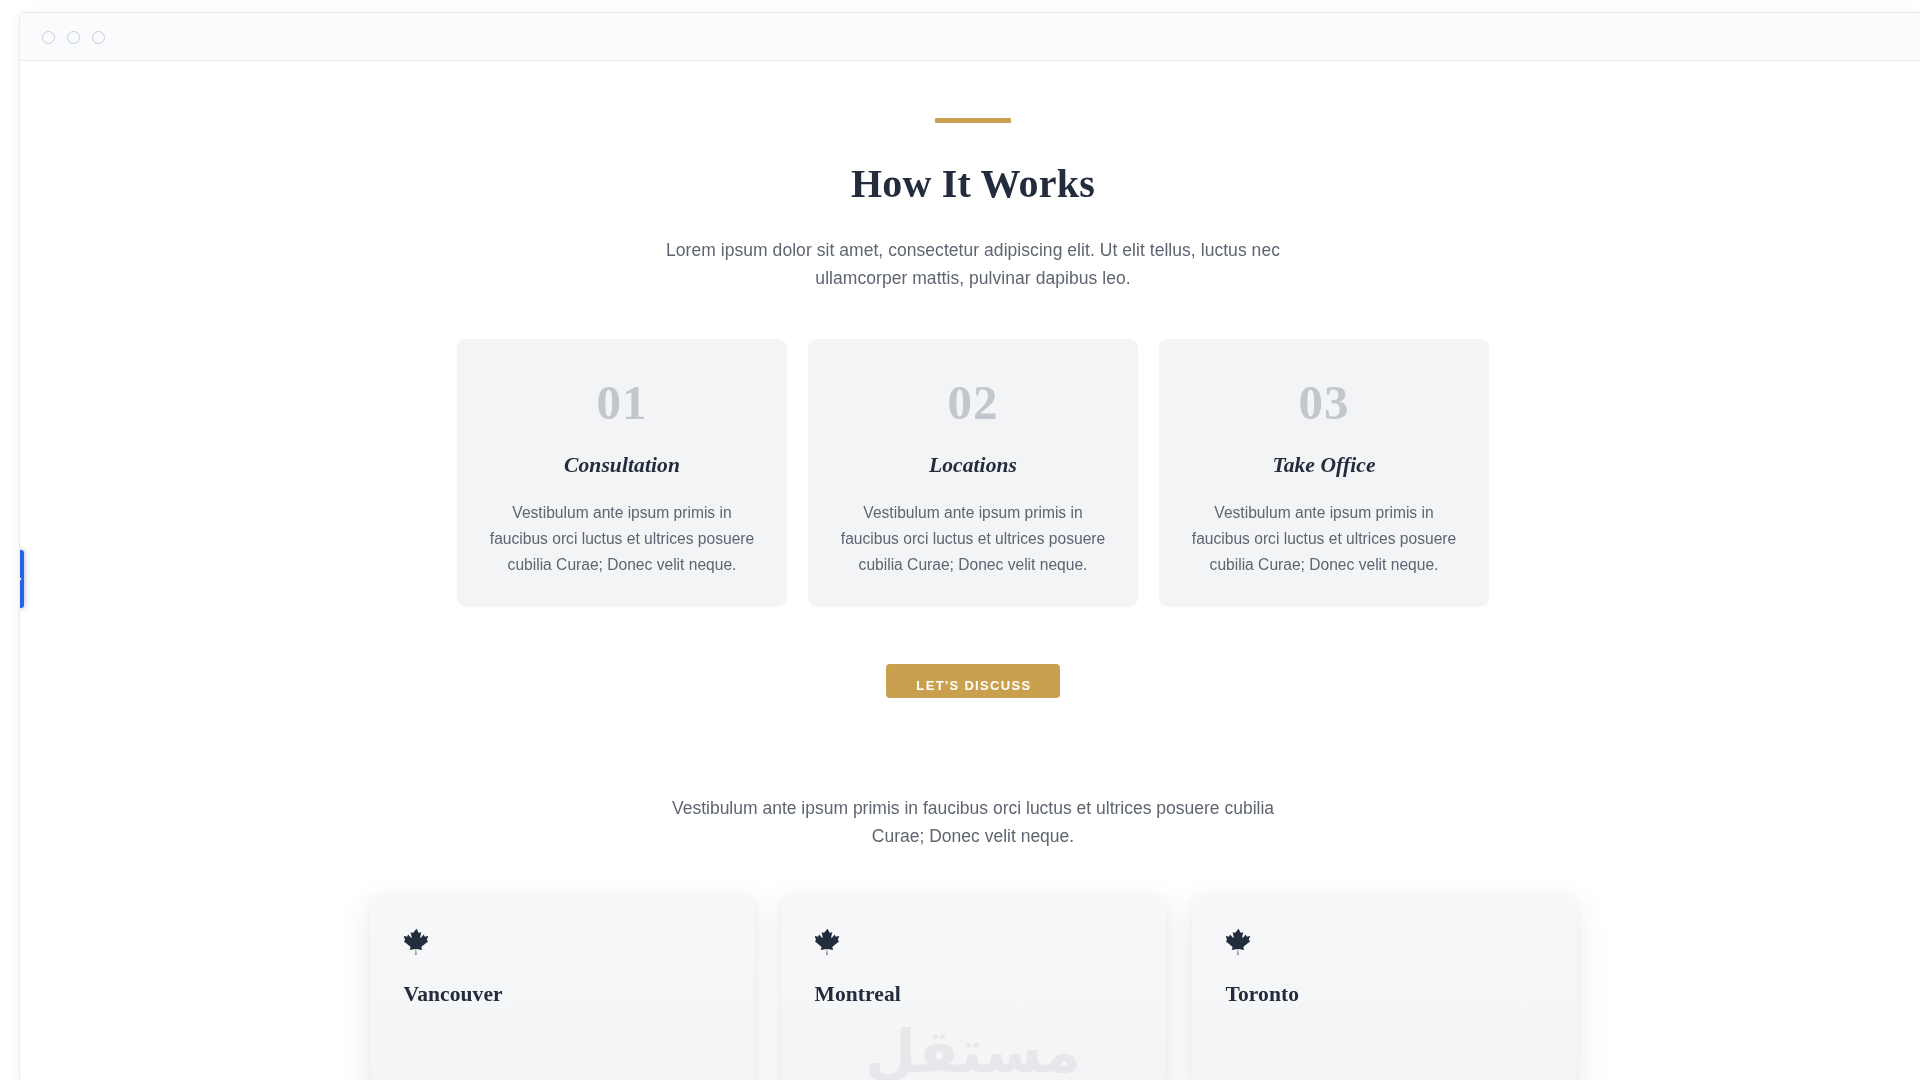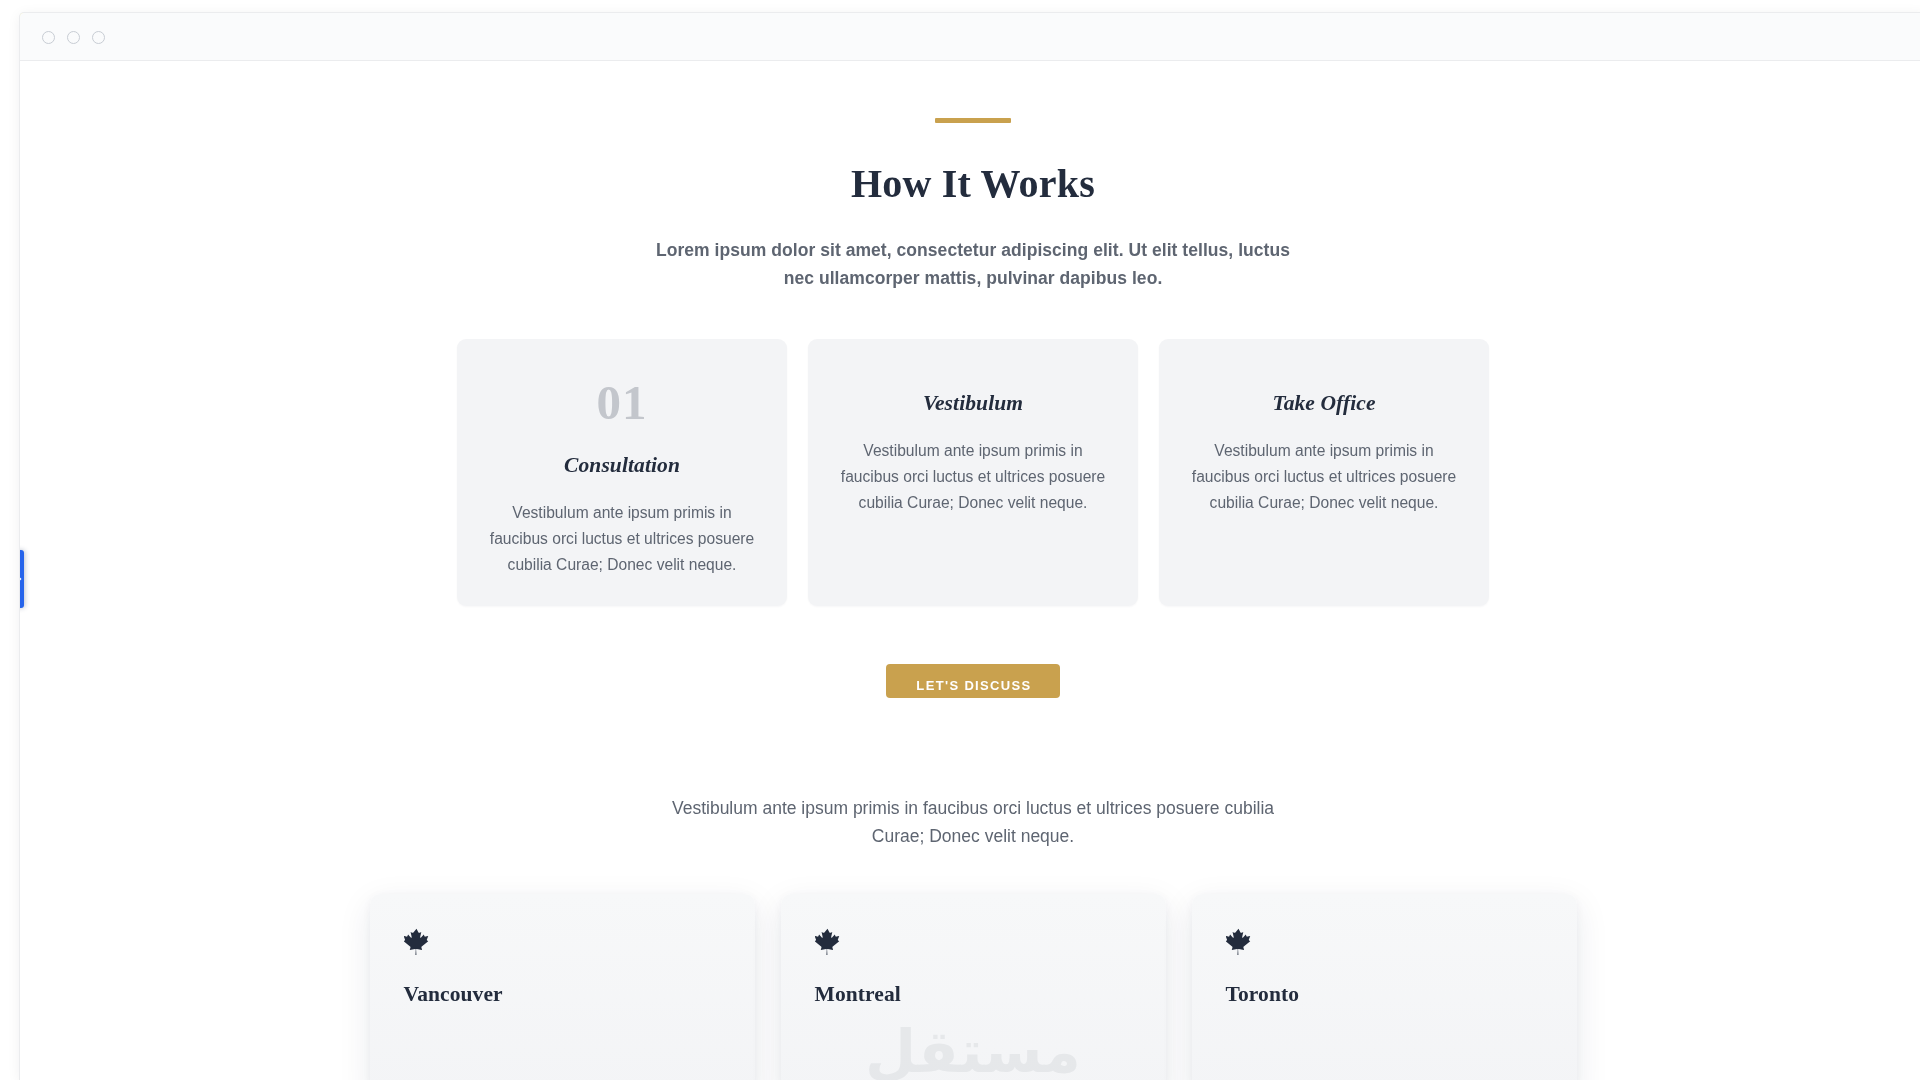--- a/index.html
+++ b/index.html
@@ -109,21 +109,20 @@
   }
 
   .section-sub {
     font-family: "Liberation Sans", sans-serif;
     font-size: 17.5px;
     line-height: 1.62;
     color: #5e6571;
     max-width: 640px;
     margin: 28px auto 0;
     letter-spacing: 0.05px;
-    font-weight: bold;
   }
 
   
   .steps-row {
     display: flex;
     justify-content: center;
     gap: 21px;
     margin-top: 46px;
   }
   .step-card {
@@ -278,25 +277,27 @@
 
         <div class="steps-row">
 
           <div class="step-card">
             <div class="step-number">01</div>
             <div class="step-title">Consultation</div>
             <div class="step-desc">Vestibulum ante ipsum primis in faucibus orci luctus et ultrices posuere cubilia Curae; Donec velit neque.</div>
           </div>
 
           <div class="step-card">
-            <div class="step-title">Vestibulum</div>
+            <div class="step-number">02</div>
+            <div class="step-title">Locations</div>
             <div class="step-desc">Vestibulum ante ipsum primis in faucibus orci luctus et ultrices posuere cubilia Curae; Donec velit neque.</div>
           </div>
 
           <div class="step-card">
+            <div class="step-number">03</div>
             <div class="step-title">Take Office</div>
             <div class="step-desc">Vestibulum ante ipsum primis in faucibus orci luctus et ultrices posuere cubilia Curae; Donec velit neque.</div>
           </div>
 
         </div>
 
         <div class="cta-wrap">
           <button class="cta-button">LET'S DISCUSS</button>
         </div>
 

